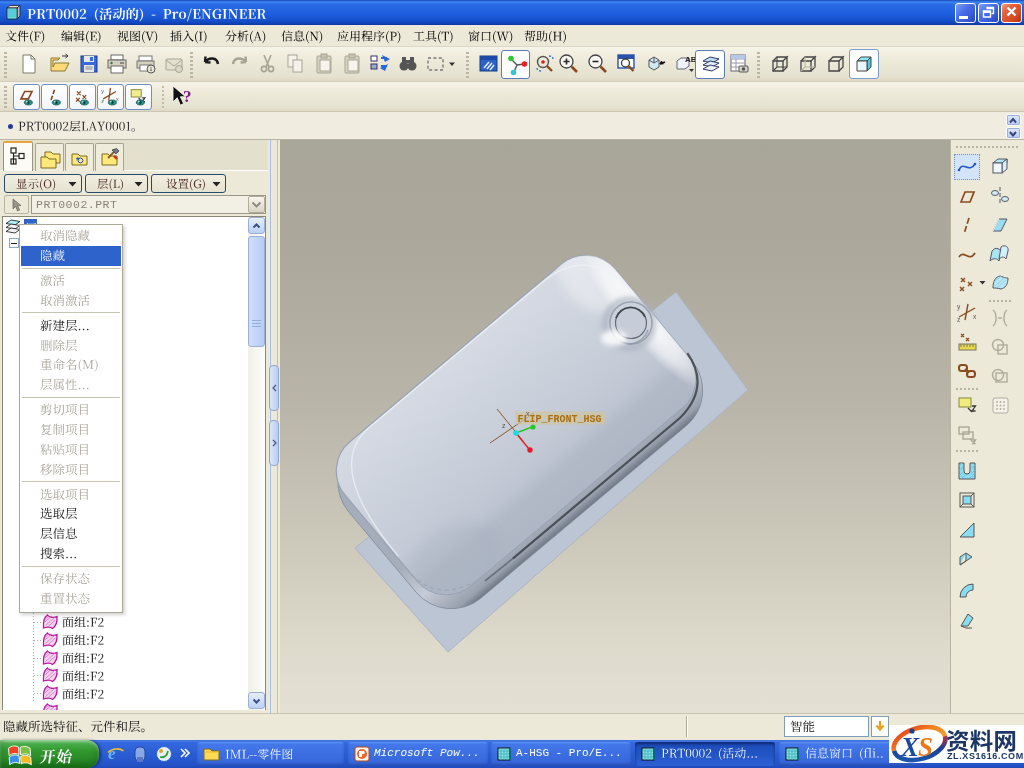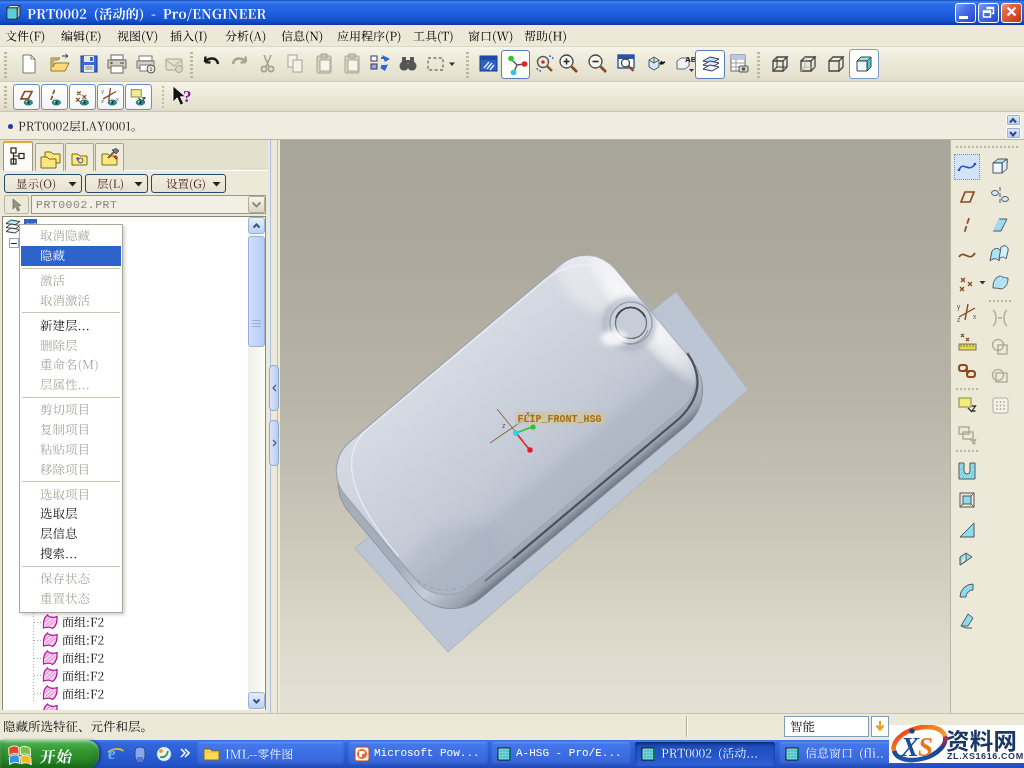--- a/index.html
+++ b/index.html
@@ -1121,21 +1121,21 @@
       <use href="#g27" x="469.7"></use>
     </g>
   </svg>
 <div class="ab" style="left:348px;top:742px;width:140px;height:24px;border-radius:3px;z-index:9;background:linear-gradient(#5c92f0 0%,#4478ea 10%,#3d6fe2 45%,#3767db 85%,#3160cf 100%);box-shadow:inset 0 -2px 3px rgba(0,0,60,0.2);"></div>
 <svg class="ab" style="left:354px;top:746px;z-index:10" width="16" height="16" viewBox="0 0 16 16">
     <rect x="1" y="1" width="14" height="14" rx="2" fill="#f8f4ec" stroke="#b04a18"></rect>
     <circle cx="8" cy="8" r="5" fill="#e86830"></circle>
     <rect x="5" y="5" width="3" height="6" fill="#fff"></rect>
     <circle cx="9" cy="6.5" r="1.8" fill="#fff"></circle>
   </svg>
-<div class="ab" style="left:374px;top:747px;z-index:10;font-family:'Liberation Mono',monospace;font-size:11px;color:#fff;">Microsoft Pow...</div>
+<div class="ab" style="left:374px;top:747px;z-index:10;font-family:'Liberation Mono',monospace;font-size:11px;color:#fff;font-style:italic;">Microsoft Pow...</div>
 <div class="ab" style="left:491px;top:742px;width:140px;height:24px;border-radius:3px;z-index:9;background:linear-gradient(#5c92f0 0%,#4478ea 10%,#3d6fe2 45%,#3767db 85%,#3160cf 100%);box-shadow:inset 0 -2px 3px rgba(0,0,60,0.2);"></div>
 <svg class="ab" style="left:497px;top:747px;z-index:10" width="14" height="14" viewBox="0 0 14 14">
     <rect x="1" y="1" width="12" height="12" fill="#8ae0e0" stroke="#111"></rect>
     <path d="M1 4h12M1 7h12M1 10h12M4 1v12M7 1v12M10 1v12" stroke="#3ab0c0" stroke-width="0.8"></path>
     <path d="M13 1 l0 12" stroke="#0a6a7a" stroke-width="2"></path>
   </svg>
 <div class="ab" style="left:516px;top:747px;z-index:10;font-family:'Liberation Mono',monospace;font-size:11px;color:#fff;">A-HSG - Pro/E...</div>
 <div class="ab" style="left:635px;top:742px;width:140px;height:24px;border-radius:3px;z-index:9;background:linear-gradient(#1c4cb8,#2456c8 60%,#2e61d4);box-shadow:inset 0 2px 3px rgba(0,0,40,0.5);"></div>
 <svg class="ab" style="left:641px;top:747px;z-index:10" width="14" height="14" viewBox="0 0 14 14">
     <rect x="1" y="1" width="12" height="12" fill="#8ae0e0" stroke="#111"></rect>

